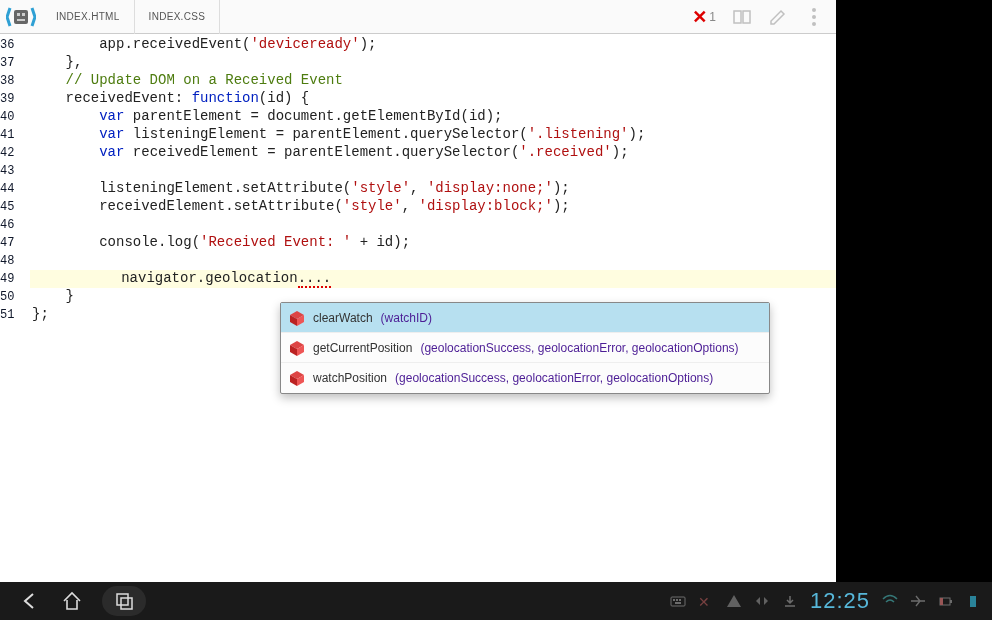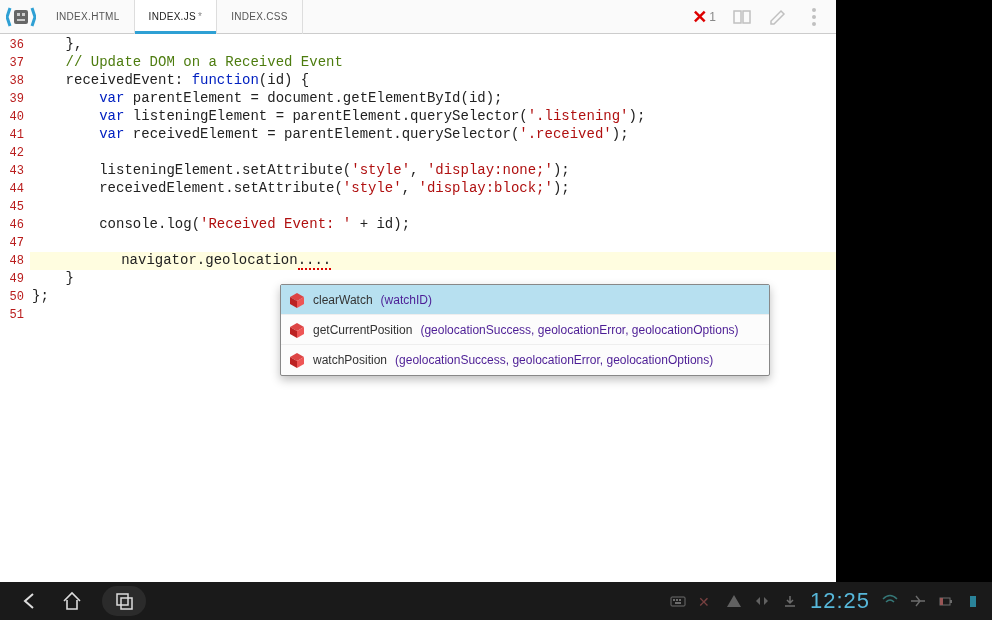--- a/index.html
+++ b/index.html
@@ -15,30 +15,30 @@
 .tab .mod { color:#888; margin-left:2px; }
 .spacer { flex:1; }
 .tb-icons { display:flex; align-items:center; gap:16px; padding:0 12px; }
 .tb-ic { width:20px; height:20px; display:flex; align-items:center; justify-content:center; opacity:.5; }
 .err-count { display:flex; align-items:center; gap:2px; }
 .err-x { color:#d00; font-size:18px; font-weight:bold; }
 .err-n { color:#888; font-size:12px; }
 .dots { display:flex; flex-direction:column; gap:3px; }
 .dots span { width:4px; height:4px; background:#888; border-radius:50%; }
 .editor { flex:1; display:flex; font-family:"Courier New",monospace; font-size:14px; position:relative; overflow:hidden; }
-.gutter { width:30px; background:#fff; text-align:right; padding-right:6px; color:#b91c1c; font-size:12px; line-height:18px; padding-top:2px; }
+.gutter { width:30px; background:#fff; padding-right:6px; color:#0f172a; font-size:12px; line-height:18px; padding-top:2px; }
 .gutter div { height:18px; }
 .code { flex:1; position:relative; padding-top:2px; }
 .line { height:18px; white-space:pre; color:#222; padding-left:2px; }
 .hl { background:#fffde0;padding-left:24px; }
 .kw { color:#0020c0; }
 .str { color:#b01010; }
 .com { color:#4d7c0f; }
 .err-sq { border-bottom:2px dotted #d00; }
-.autocomplete { position:absolute; left:280px; top:250px; width:490px; background:#fcfcfc; border:1px solid #888; border-radius:2px; box-shadow:0 4px 10px rgba(0,0,0,.25); font-family:Arial,sans-serif; font-size:12px; }
+.autocomplete { position:absolute; left:280px; top:268px; width:490px; background:#fcfcfc; border:1px solid #888; border-radius:2px; box-shadow:0 4px 10px rgba(0,0,0,.25); font-family:Arial,sans-serif; font-size:12px; }
 .ac-item { height:30px; display:flex; align-items:center; padding:0 8px; border-bottom:1px solid #eee; cursor:pointer; gap:8px; }
 .ac-item.sel { background:#b7e0f0; }
 .ac-item:last-child { border-bottom:none; }
 .ac-ic { width:16px; height:16px; }
 .ac-ic svg { width:16px; height:16px; }
 .ac-name { color:#333; }
 .ac-params { color:#4c1d95; }
 .navbar { position:absolute; left:0; right:0; bottom:0; height:38px; background:#1a1a1a; display:flex; align-items:center; color:#bbb; }
 .nav-left { display:flex; align-items:center; gap:18px; padding:0 18px; }
 .nav-btn { width:24px; height:24px; display:flex; align-items:center; justify-content:center; }
@@ -57,21 +57,20 @@
           <path d="M4 4 L1 13 L4 22" stroke="#2fa0d4" stroke-width="3" fill="none"></path>
           <path d="M26 4 L29 13 L26 22" stroke="#2fa0d4" stroke-width="3" fill="none"></path>
           <rect x="8" y="6" width="14" height="14" rx="2" fill="#666"></rect>
           <rect x="11" y="9" width="3" height="3" fill="#ccc"></rect>
           <rect x="16" y="9" width="3" height="3" fill="#ccc"></rect>
           <rect x="11" y="15" width="8" height="2" fill="#ccc"></rect>
         </svg>
     </div>
     <div class="tabs" id="tabs">
         <div class="tab">INDEX.HTML</div>
-        <div class="tab active">INDEX.JS<span class="mod"> *</span></div>
         <div class="tab">INDEX.CSS</div>
       </div>
     <div class="spacer"></div>
     <div class="tb-icons">
       <div class="err-count">
         <span class="err-x">✕</span>
         <span class="err-n">1</span>
       </div>
       <div class="tb-ic">
         <svg viewBox="0 0 20 20">
@@ -107,20 +106,21 @@
         <div>44</div>
         <div>45</div>
         <div>46</div>
         <div>47</div>
         <div>48</div>
         <div>49</div>
         <div>50</div>
         <div>51</div>
       </div>
     <div class="code" id="code">
+        <div class="line">        app.receivedEvent(<span class="str">'deviceready'</span>);</div>
         <div class="line">    },</div>
         <div class="line">    <span class="com">// Update DOM on a Received Event</span></div>
         <div class="line">    receivedEvent: <span class="kw">function</span>(id) {</div>
         <div class="line">        <span class="kw">var</span> parentElement = document.getElementById(id);</div>
         <div class="line">        <span class="kw">var</span> listeningElement = parentElement.querySelector(<span class="str">'.listening'</span>);</div>
         <div class="line">        <span class="kw">var</span> receivedElement = parentElement.querySelector(<span class="str">'.received'</span>);</div>
         <div class="line"></div>
         <div class="line">        listeningElement.setAttribute(<span class="str">'style'</span>, <span class="str">'display:none;'</span>);</div>
         <div class="line">        receivedElement.setAttribute(<span class="str">'style'</span>, <span class="str">'display:block;'</span>);</div>
         <div class="line"></div>

